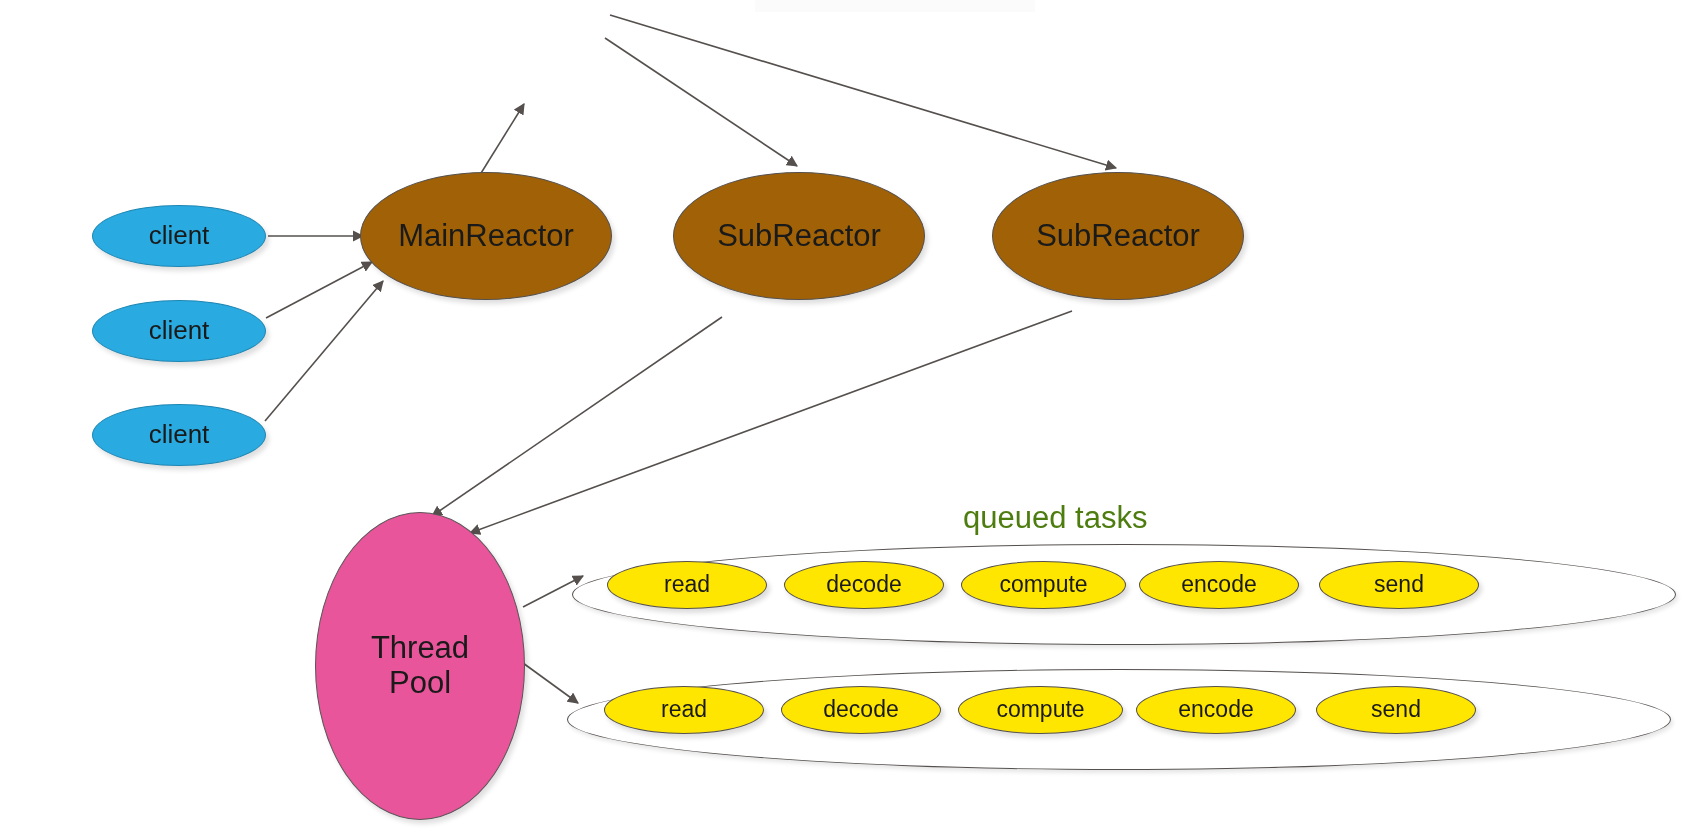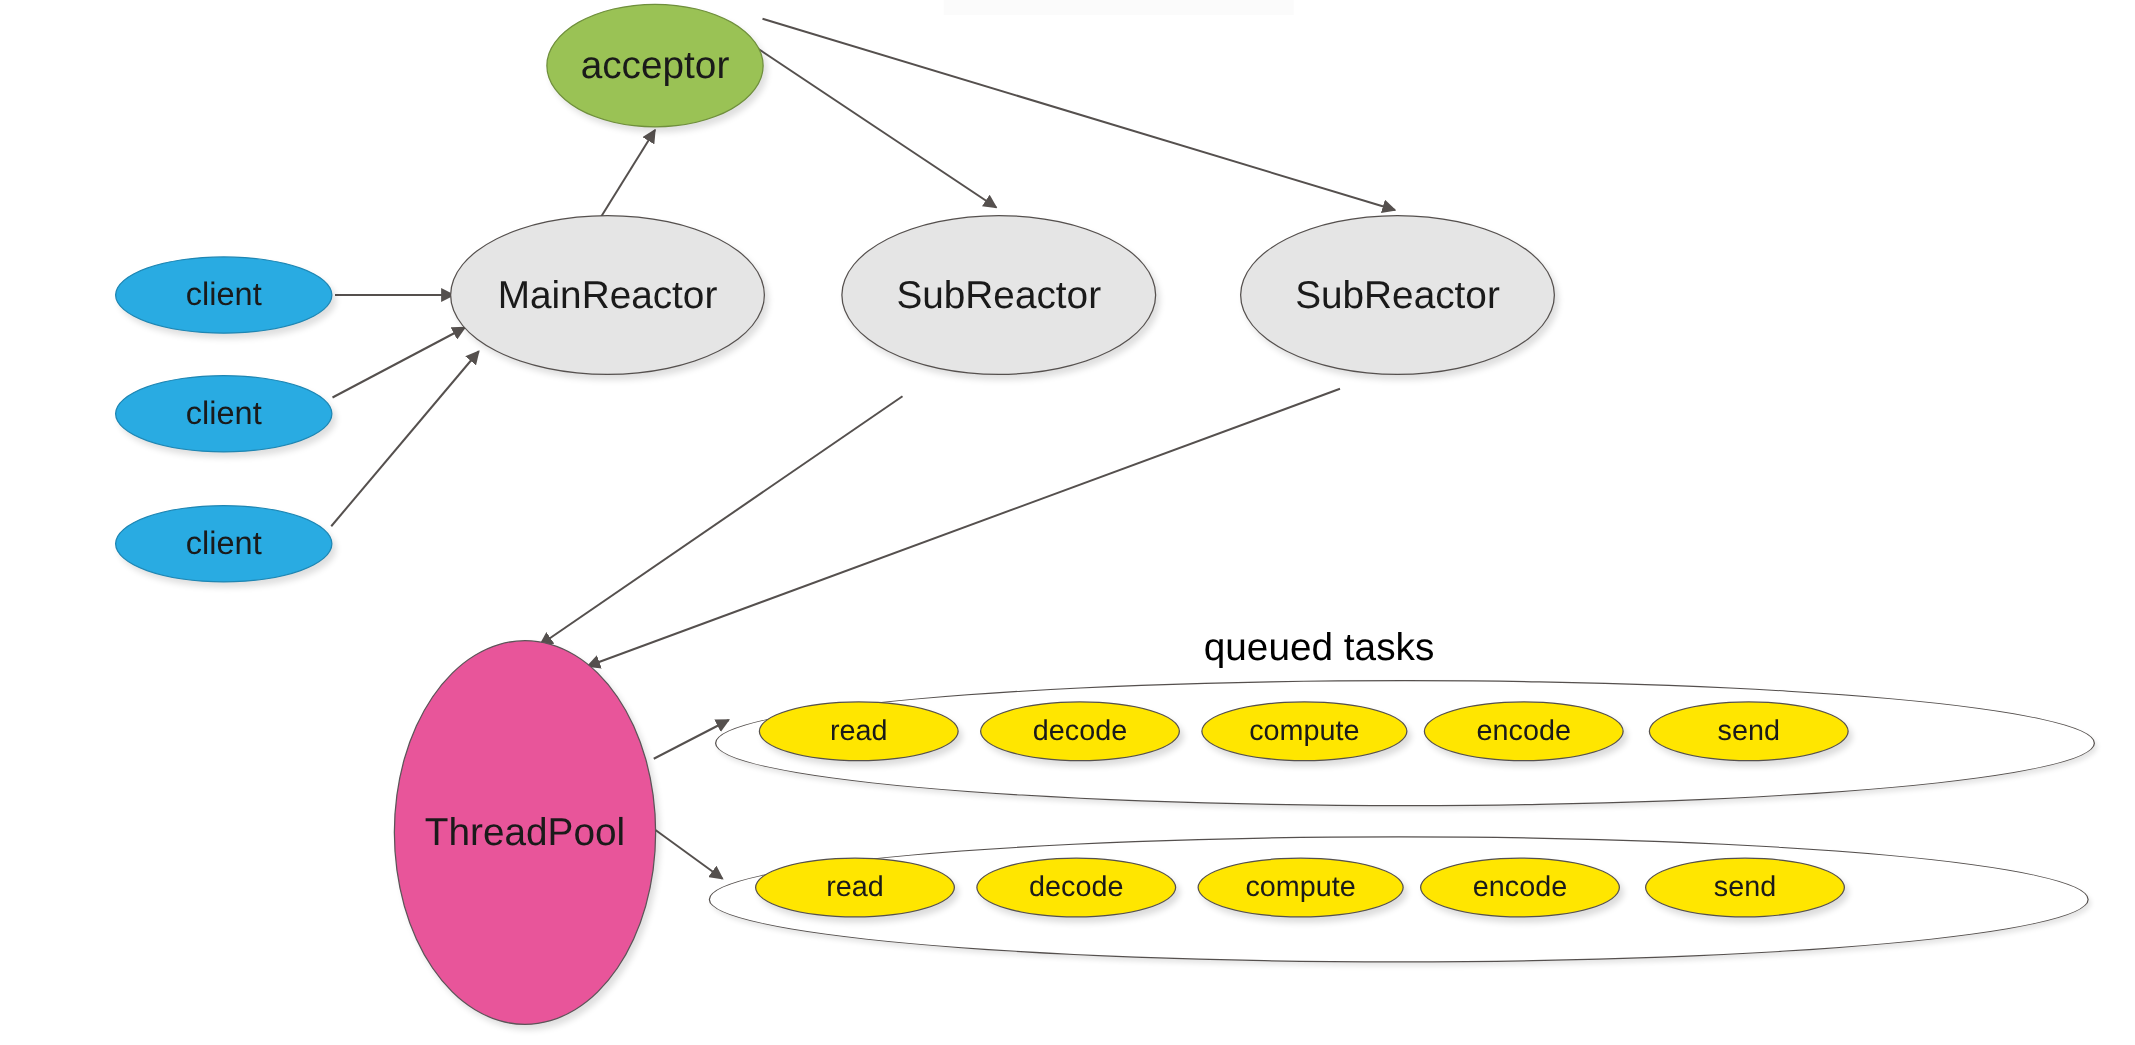--- a/index.html
+++ b/index.html
@@ -40,21 +40,21 @@
     background: #9ac255;
     border: 1.4px solid #6f8f3c;
     font-size: 31px;
   }
   .node-client {
     background: #29abe2;
     border: 1.4px solid #1e86b3;
     font-size: 26px;
   }
   .node-reactor {
-    background: #e5e5e5;
+    background: #a16207;
     border: 1.4px solid #55504e;
     font-size: 31px;
   }
   .node-threadpool {
     background: #e8559a;
     border: 1.4px solid #5c5458;
     font-size: 31px;
   }
   .node-task {
     background: #ffe600;
@@ -66,21 +66,21 @@
     position: absolute;
     border-radius: 50%;
     border: 1.3px solid #55504e;
     background: transparent;
     box-sizing: border-box;
     box-shadow: 2px 3px 4px rgba(0,0,0,0.10);
   }
   .plain-label {
     position: absolute;
     font-size: 31px;
-    color: #000000;
+    color: #4d7c0f;
     white-space: nowrap;
   }
   .top-smudge {
     position: absolute;
     background: #fbfbfb;
   }
 </style>
 </head>
 <body>
 
@@ -101,23 +101,20 @@
       <line x1="478" y1="178" x2="524" y2="104"></line>
       <line x1="605" y1="38" x2="797" y2="166"></line>
       <line x1="610" y1="15" x2="1116" y2="168"></line>
       <line x1="722" y1="317" x2="432" y2="516"></line>
       <line x1="1072" y1="311" x2="470" y2="533"></line>
       <line x1="523" y1="607" x2="583" y2="576"></line>
       <line x1="523" y1="663" x2="578" y2="703"></line>
     </g>
   </svg>
 
-  <div class="node node-acceptor" style="left:437px; top:3px; width:174px; height:99px;">
-    <span>acceptor</span>
-  </div>
 
   <div class="node node-client" style="left:92px; top:205px; width:174px; height:62px;">
     <span>client</span>
   </div>
 
   <div class="node node-client" style="left:92px; top:300px; width:174px; height:62px;">
     <span>client</span>
   </div>
 
   <div class="node node-client" style="left:92px; top:404px; width:174px; height:62px;">
@@ -129,21 +126,21 @@
   </div>
 
   <div class="node node-reactor" style="left:673px; top:172px; width:252px; height:128px;">
     <span>SubReactor</span>
   </div>
 
   <div class="node node-reactor" style="left:992px; top:172px; width:252px; height:128px;">
     <span>SubReactor</span>
   </div>
 
-  <div class="node node-threadpool" style="left:315px; top:512px; width:210px; height:308px; ">
+  <div class="node node-threadpool" style="left:315px; top:512px; width:210px; height:308px; flex-direction:column;">
     <span>Thread</span>
     <span>Pool</span>
   </div>
 
   <div class="plain-label" style="left:963px; top:500px;">
     <span>queued tasks</span>
   </div>
 
   <div class="queue-ring" style="left:572px; top:544px; width:1104px; height:101px;"></div>
 

